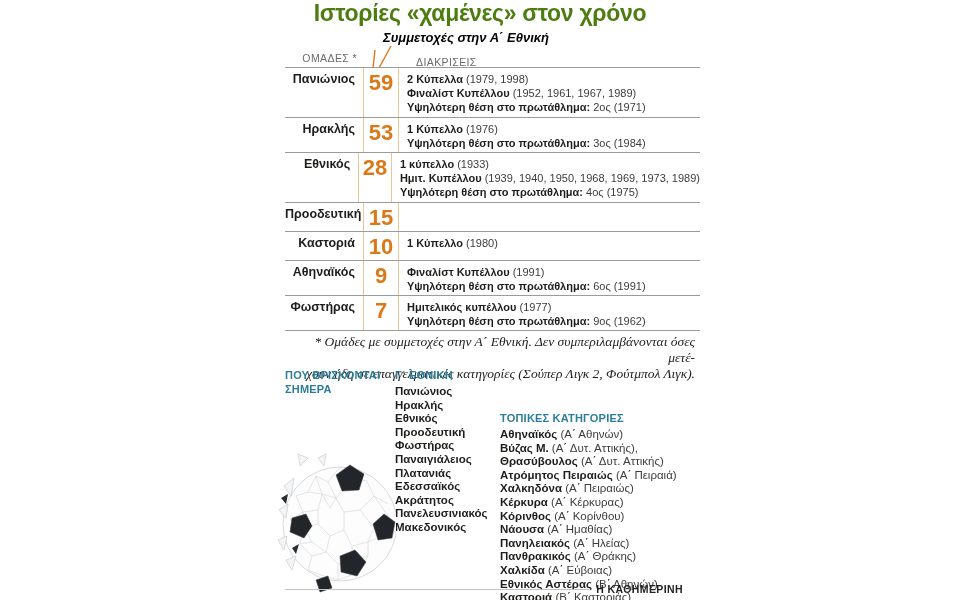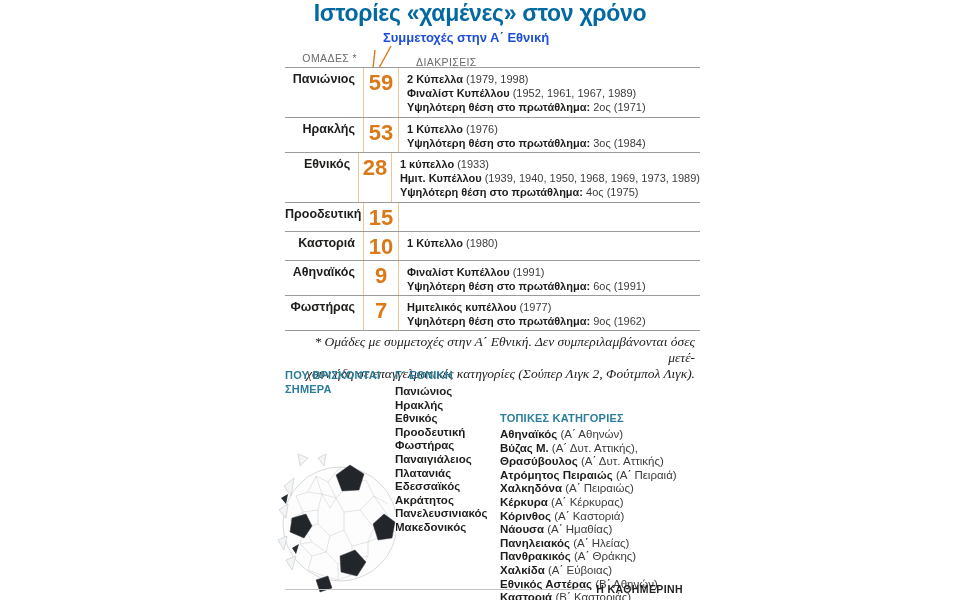--- a/index.html
+++ b/index.html
@@ -44,23 +44,23 @@
 
   .footer{position:absolute;left:285px;top:583px;width:398px;display:flex;align-items:center;gap:7px;}
   .footer .line{flex:1;height:0;border-top:1.5px solid #c3c3c3;}
   .footer .credit{font-size:10.5px;font-weight:bold;color:#222;letter-spacing:0.4px;white-space:nowrap;}
 </style>
 </head>
 <body>
 
 <div class="canvas">
 
-  <div class="title" style="color:#0369a1;">Ιστορίες «χαμένες» στον χρόνο</div>
-
-  <div class="annotation" style="color:#1d4ed8;">Συμμετοχές στην Α΄ Εθνική</div>
+  <div class="title" style="color:#4d7c0f;">Ιστορίες «χαμένες» στον χρόνο</div>
+
+  <div class="annotation" style="color:#000000;font-style:italic;">Συμμετοχές στην Α΄ Εθνική</div>
 
   <svg class="connector" width="45" height="26" viewBox="0 0 45 26">
     <polyline points="15,6 13,24" fill="none" stroke="#db7918" stroke-width="1.4"></polyline>
     <polyline points="31,2 19,24" fill="none" stroke="#db7918" stroke-width="1.4"></polyline>
   </svg>
 
   <div class="col-head teams">ΟΜΑΔΕΣ *</div>
   <div class="col-head honors">ΔΙΑΚΡΙΣΕΙΣ</div>
 
   <div class="table">
@@ -149,21 +149,21 @@
 
   <div class="bot-col topikes">
     <div class="bot-head" style="color:#2b7e99;">ΤΟΠΙΚΕΣ ΚΑΤΗΓΟΡΙΕΣ</div>
     <div class="bot-list">
         <div class="bot-item"><b>Αθηναϊκός</b><span> (Α΄ Αθηνών)</span></div>
         <div class="bot-item"><b>Βύζας Μ.</b><span> (Α΄ Δυτ. Αττικής),</span></div>
         <div class="bot-item"><b>Θρασύβουλος</b><span> (Α΄ Δυτ. Αττικής)</span></div>
         <div class="bot-item"><b>Ατρόμητος Πειραιώς</b><span> (Α΄ Πειραιά)</span></div>
         <div class="bot-item"><b>Χαλκηδόνα</b><span> (Α΄ Πειραιώς)</span></div>
         <div class="bot-item"><b>Κέρκυρα</b><span> (Α΄ Κέρκυρας)</span></div>
-        <div class="bot-item"><b>Κόρινθος</b><span> (Α΄ Καστοριά)</span></div>
+        <div class="bot-item"><b>Κόρινθος</b><span> (Α΄ Κορίνθου)</span></div>
         <div class="bot-item"><b>Νάουσα</b><span> (Α΄ Ημαθίας)</span></div>
         <div class="bot-item"><b>Πανηλειακός</b><span> (Α΄ Ηλείας)</span></div>
         <div class="bot-item"><b>Πανθρακικός</b><span> (Α΄ Θράκης)</span></div>
         <div class="bot-item"><b>Χαλκίδα</b><span> (Α΄ Εύβοιας)</span></div>
         <div class="bot-item"><b>Εθνικός Αστέρας</b><span> (Β΄ Αθηνών)</span></div>
         <div class="bot-item"><b>Καστοριά</b><span> (Β΄ Καστοριάς)</span></div>
         <div class="bot-item"><b>Α.Ε. Νίκαιας</b><span> (Γ΄ Πειραιά)</span></div>
         <div class="bot-item"><b>Ολυμπιακός Χαλκίδας</b><span> (Γ΄ Εύβοιας).</span></div>
       </div>
   </div>

